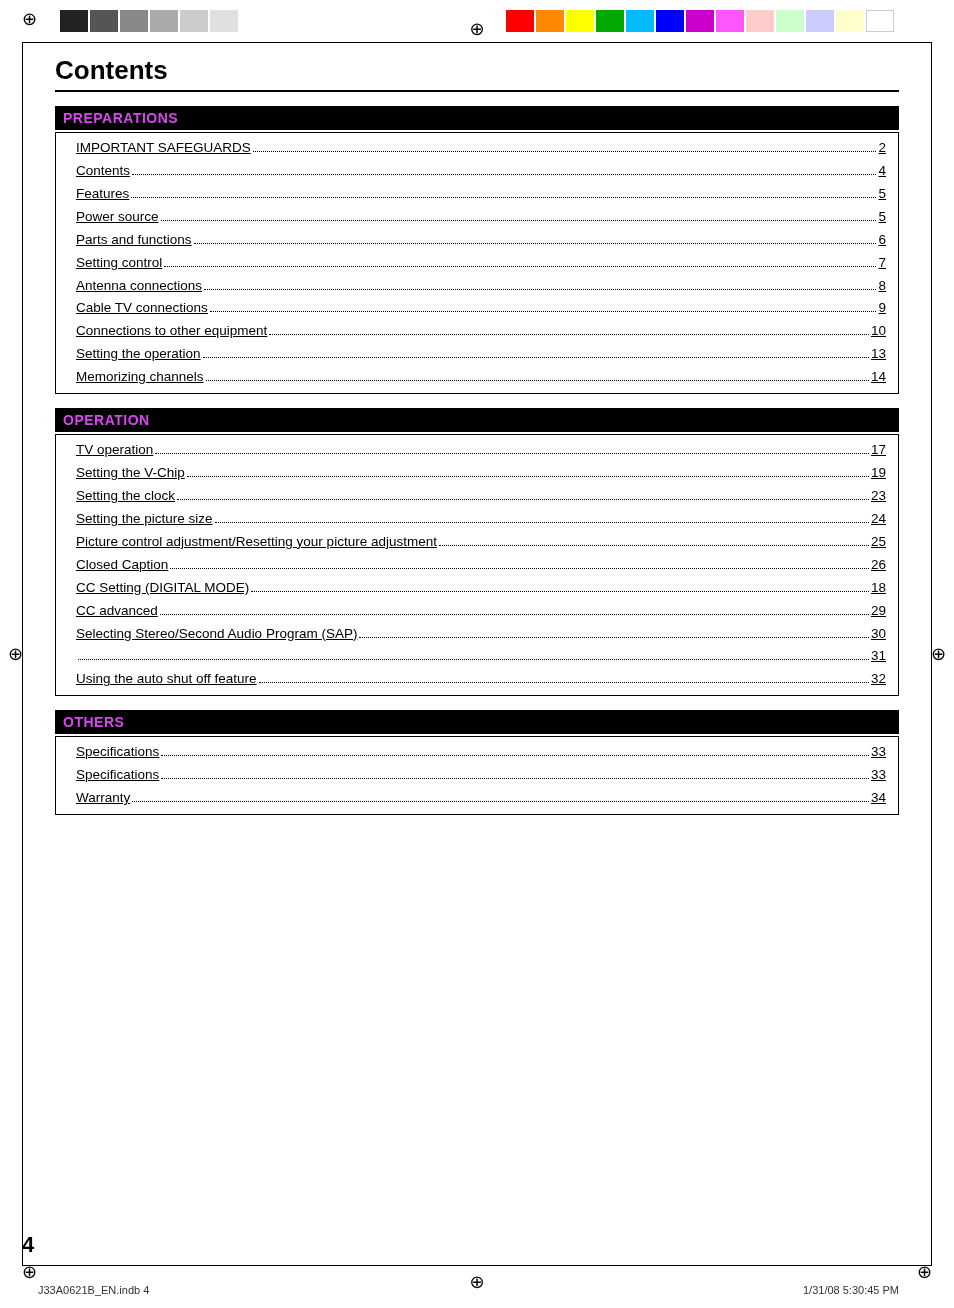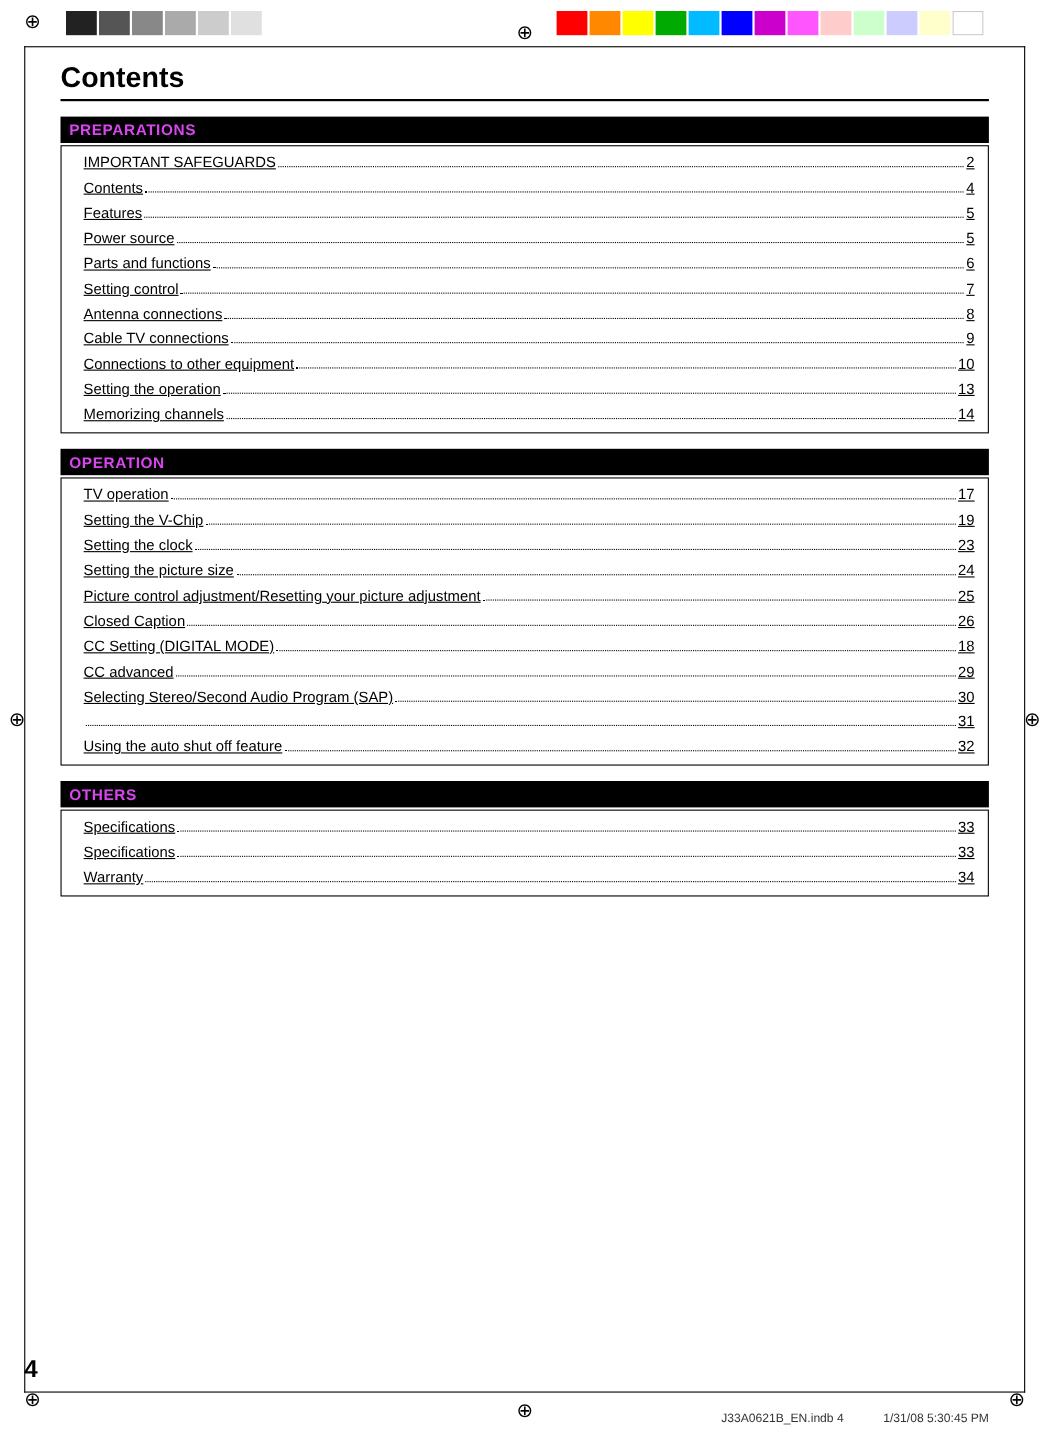--- a/index.html
+++ b/index.html
@@ -188,21 +188,21 @@
       font-weight: bold;
     }
 
     
     .bottom-info {
       position: absolute;
       bottom: 12px;
       left: 38px;
       right: 55px;
       display: flex;
-      justify-content: flex-end;
+      justify-content: space-between;
       font-size: 11px;
       color: #333;
       gap: 36px;
     }
 
     .bottom-crosshair-left {
       position: absolute;
       bottom: 25px;
       left: 22px;
       font-size: 18px;

